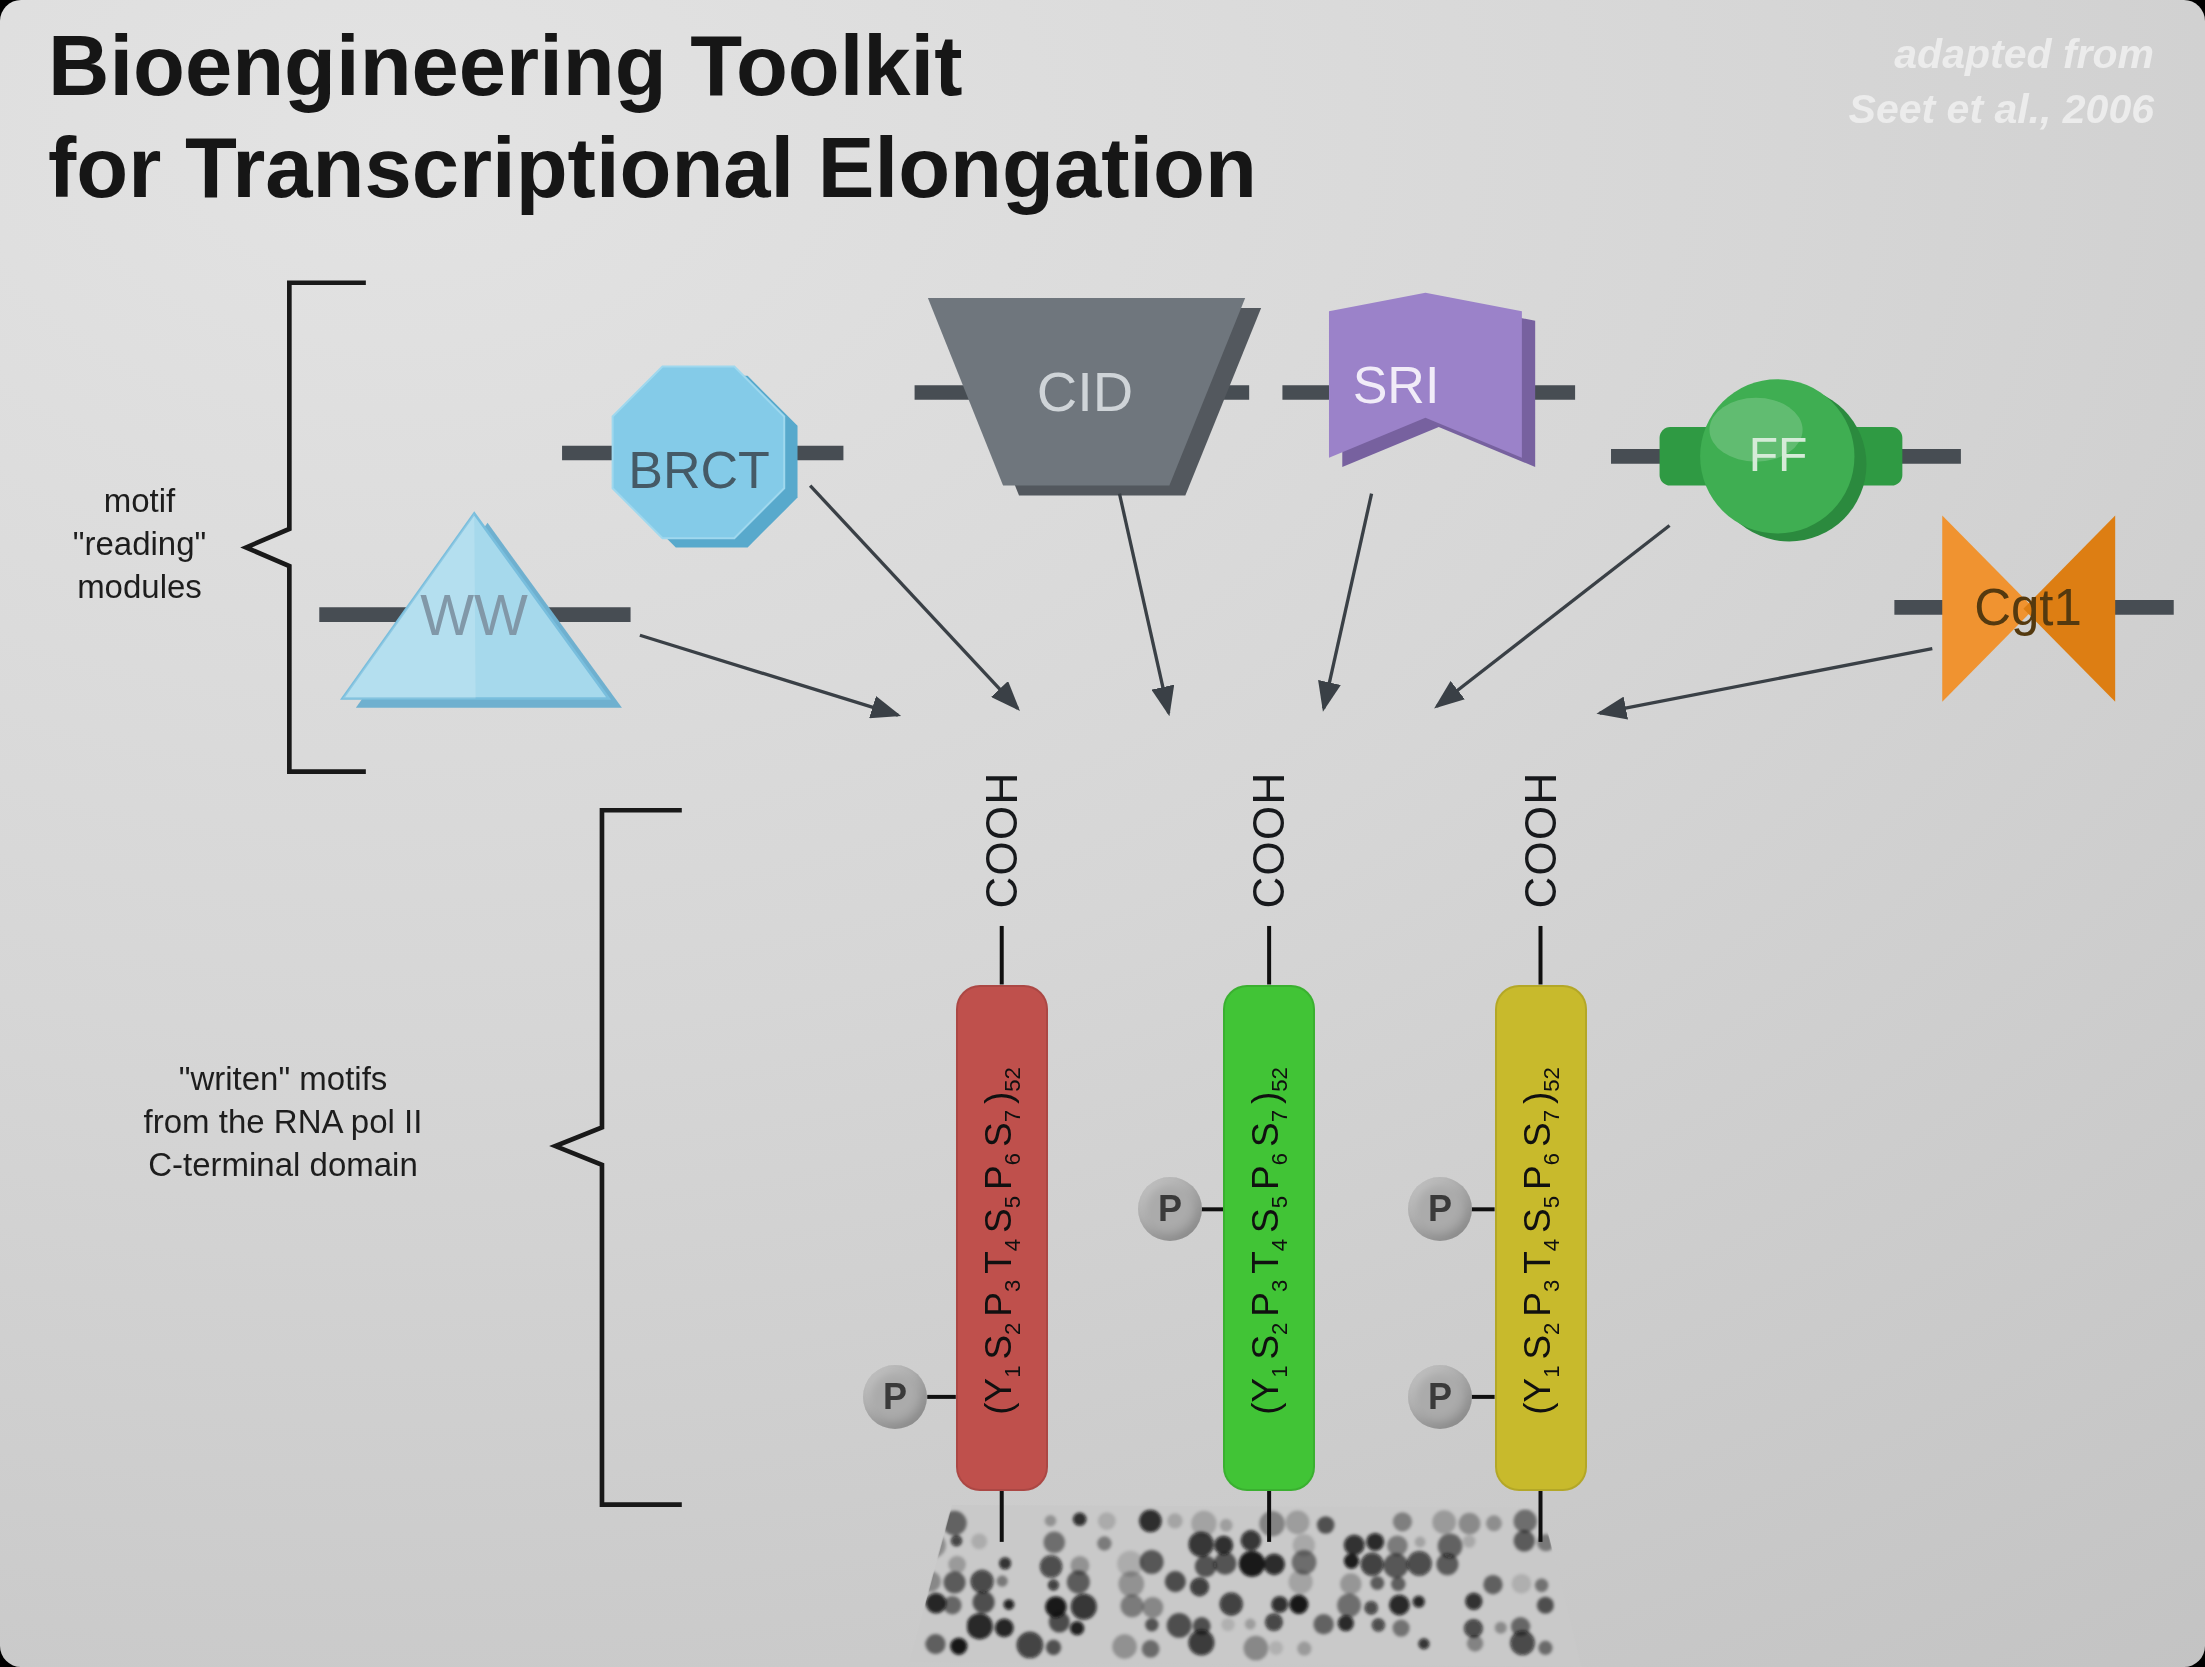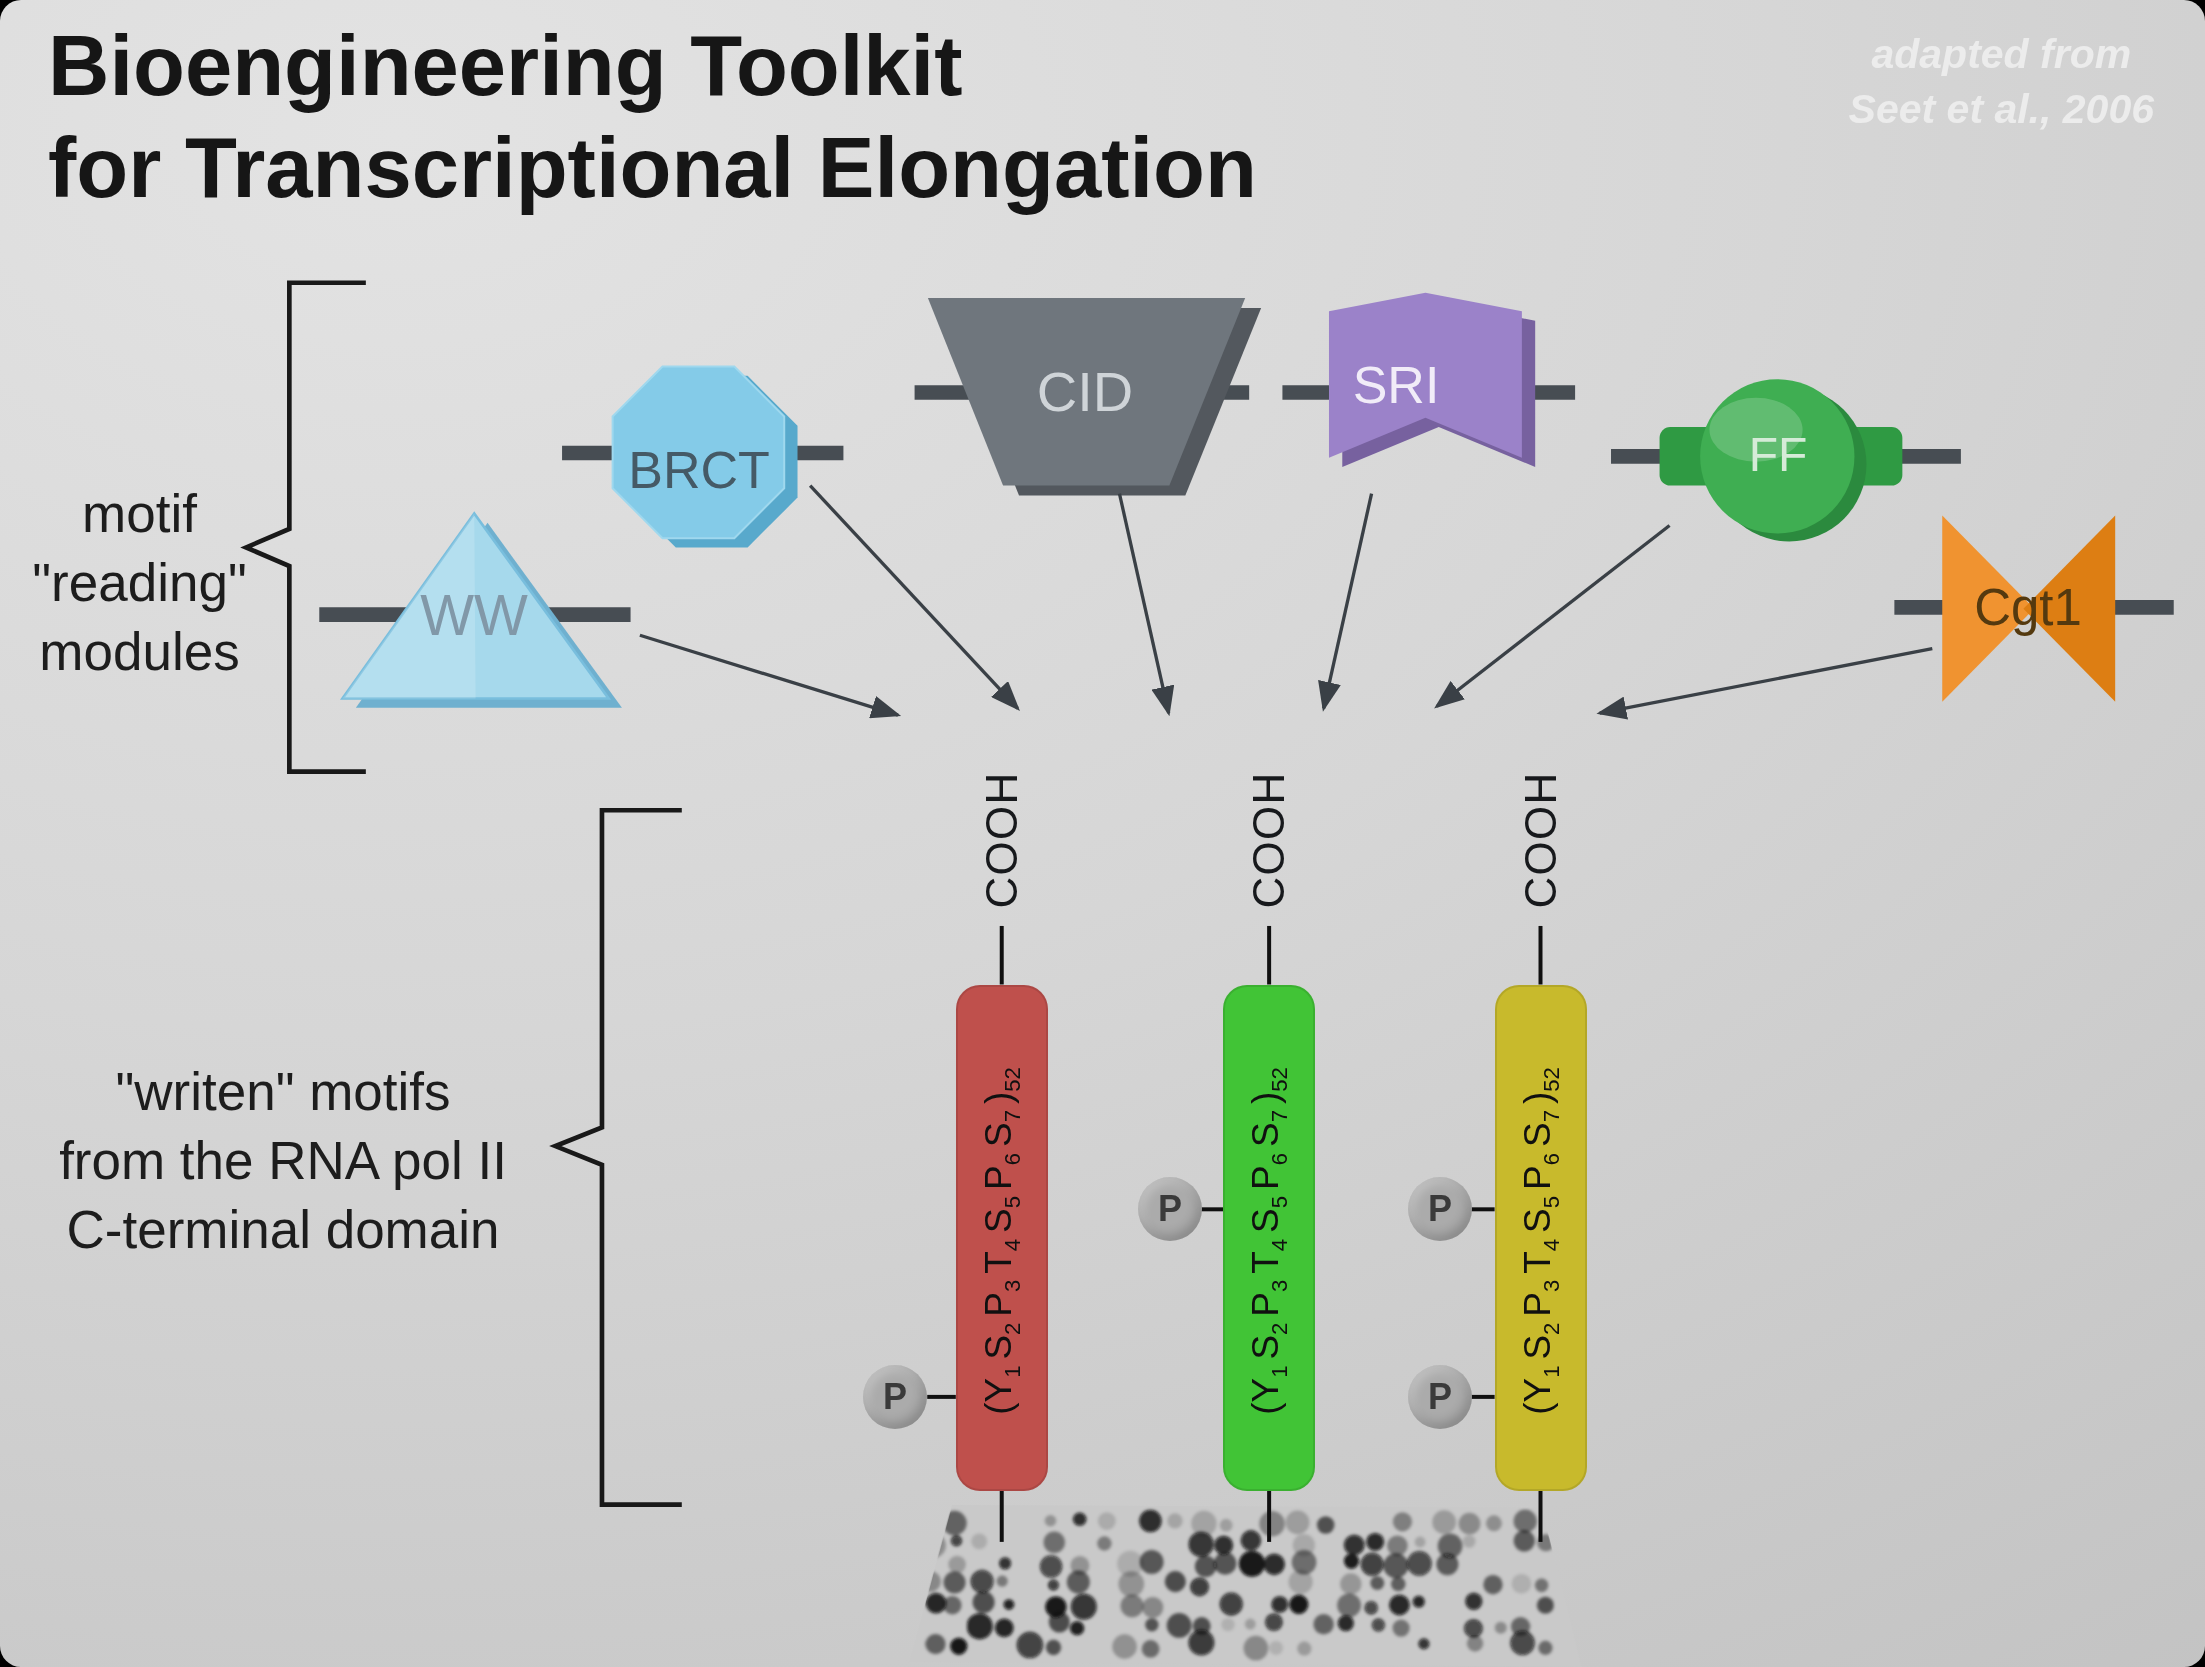--- a/index.html
+++ b/index.html
@@ -2,22 +2,22 @@
 <html style="font-size:10.6px"><head>
 <meta charset="utf-8">
 <style>
   html,body{margin:0;padding:0;background:#000;width:2205px;height:1667px;overflow:hidden;}
   .frame{position:absolute;left:0;top:0;width:2205px;height:1667px;border-radius:21px;overflow:hidden;
          background:radial-gradient(140% 120% at 18% 8%, #e3e3e3 0%, #d6d6d6 45%, #c2c2c2 100%);
          font-family:"Liberation Sans", "DejaVu Sans", sans-serif;}
   .layer{position:absolute;left:0;top:0;width:2205px;height:1667px;}
   .title{position:absolute;left:48px;top:14.6px;font-size:85px;line-height:1.2;color:#161616;font-weight:600;}
   .attribution{position:absolute;right:51px;top:27px;font-size:41px;font-style:italic;font-weight:600;
-               color:#ececec;text-align:center;line-height:1.35;}
-  .side-label{position:absolute;text-align:center;color:#1d1d1d;font-size:53px;line-height:1.3;}
+               color:#ececec;text-align:right;line-height:1.35;}
+  .side-label{position:absolute;text-align:center;color:#1d1d1d;font-size:33px;line-height:1.3;}
   .mod-label{position:absolute;width:200px;height:73px;display:flex;align-items:center;justify-content:center;white-space:nowrap;}
   .bar{position:absolute;width:92px;height:506px;border-radius:24px;box-shadow:inset 0 0 0 2px rgba(0,0,0,0.10);}
   .bar .rot{position:absolute;left:50%;top:50%;transform:translate(-50%,-50%) rotate(-90deg);
             white-space:nowrap;font-size:37px;color:#101010;}
   .mg{margin-right:0.16em;}
   sub{font-size:0.6em;}
   .cooh{position:absolute;width:200px;height:60px;display:flex;align-items:center;justify-content:center;
         transform:rotate(-90deg);font-size:44px;color:#17191c;letter-spacing:1.3px;white-space:nowrap;}
   .pbadge{position:absolute;width:64px;height:64px;border-radius:50%;display:flex;align-items:center;justify-content:center;
           font-size:36px;font-weight:600;color:#3a3a3a;

